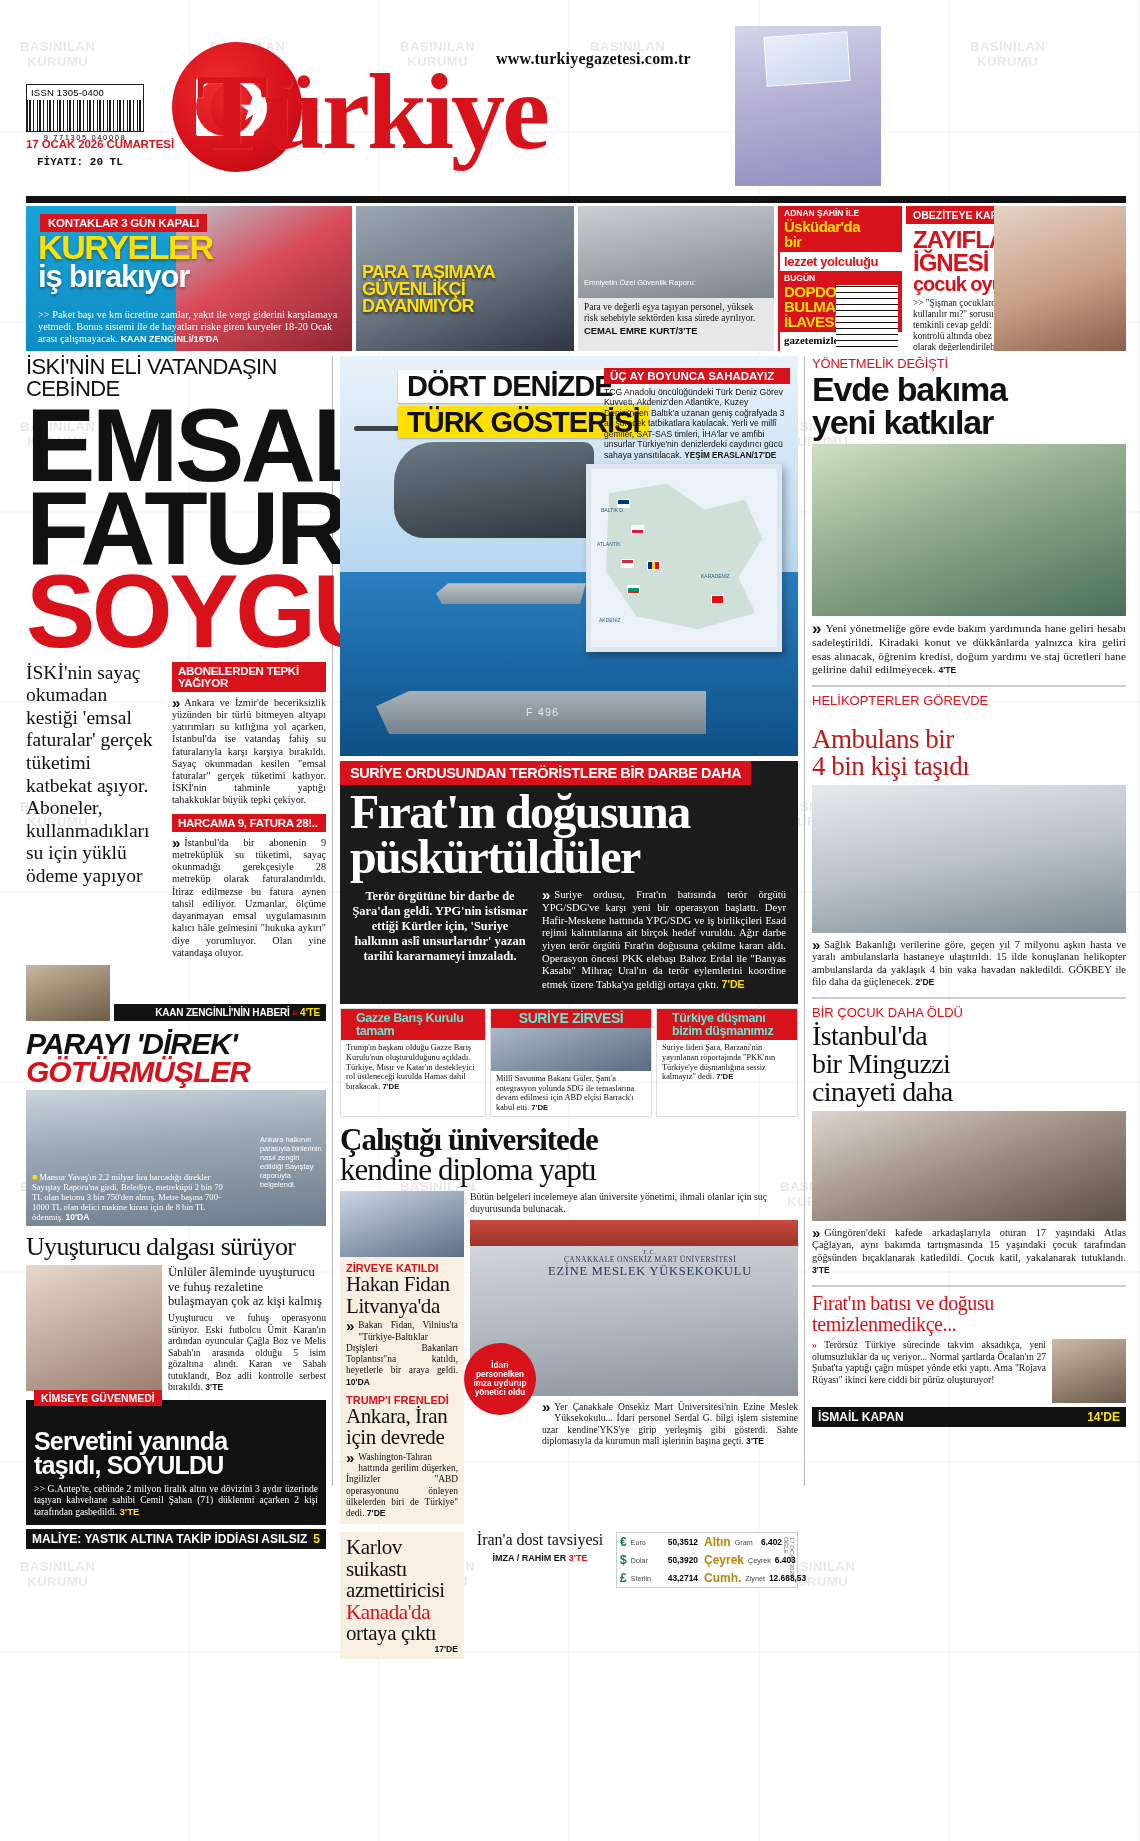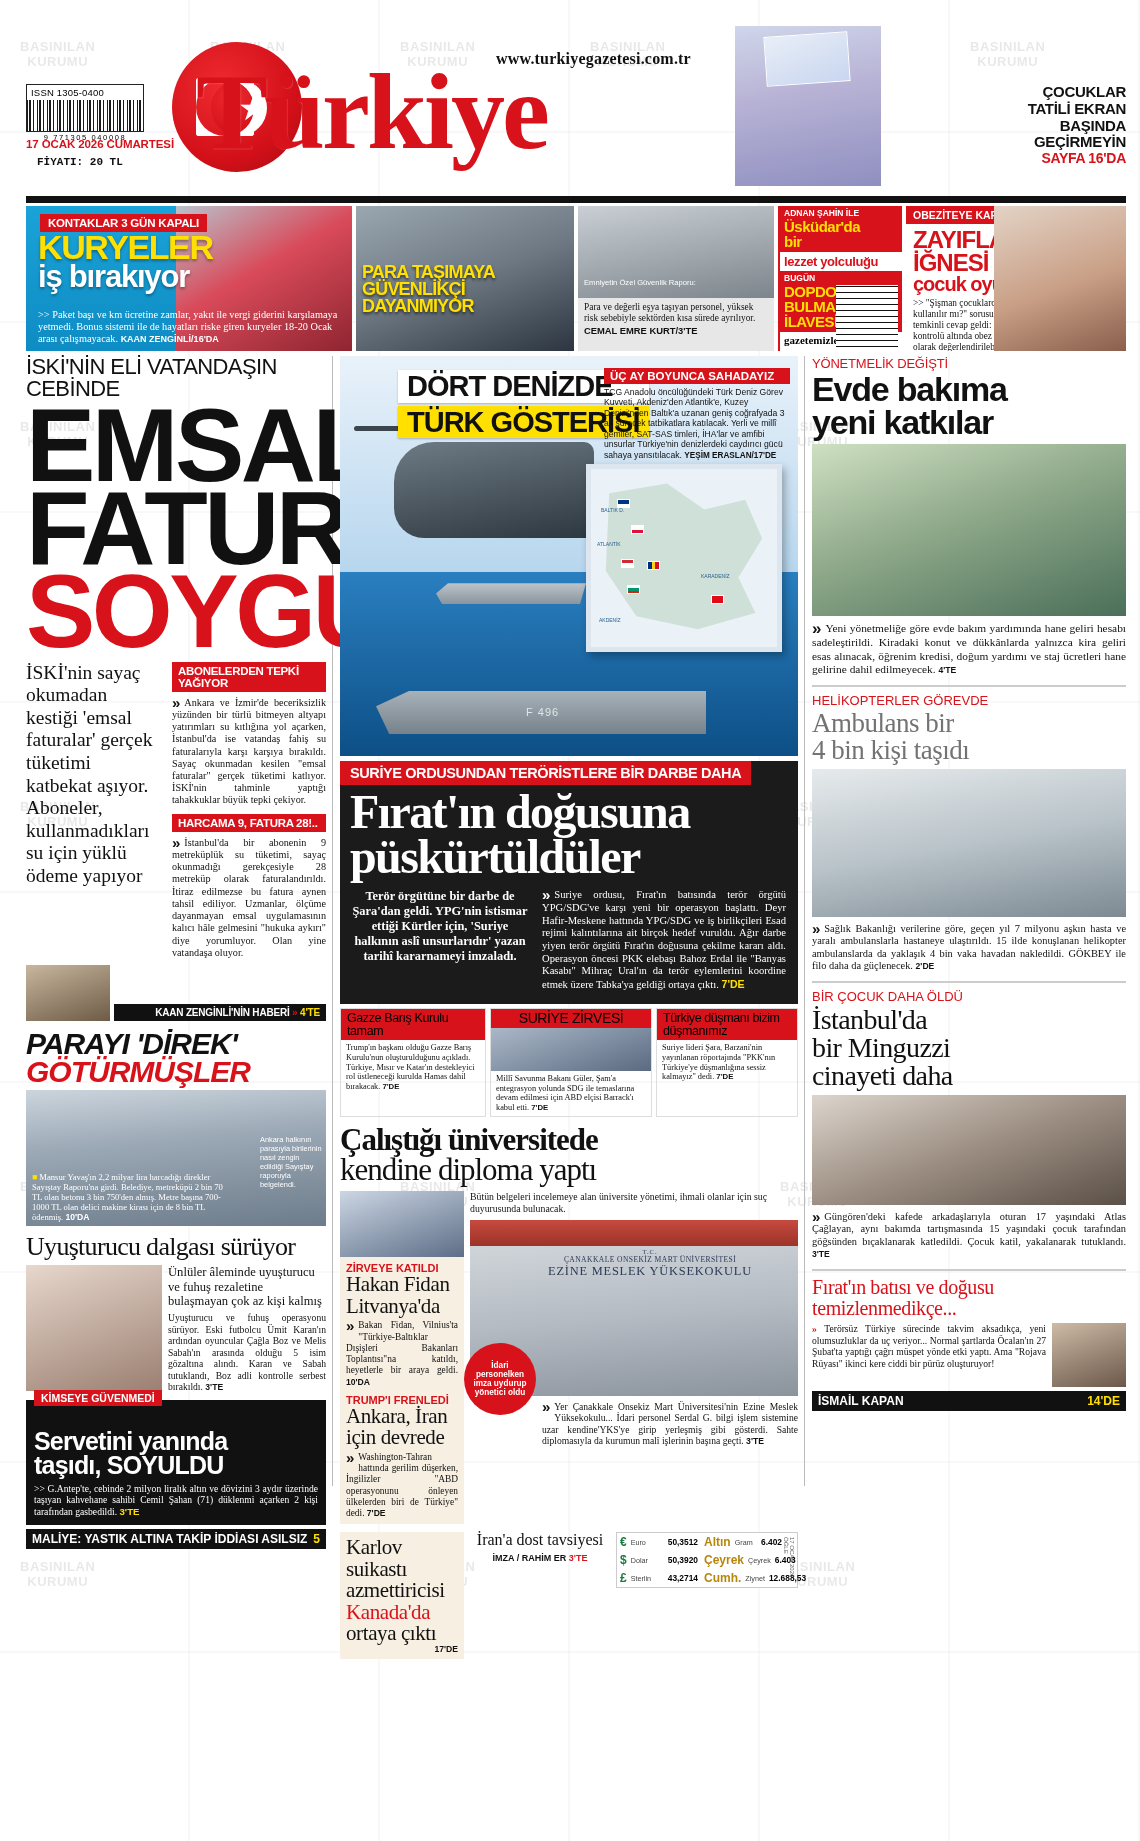--- a/index.html
+++ b/index.html
@@ -180,22 +180,22 @@
   .blackbox h2{ font-family:"Liberation Serif",serif; font-weight:bold; font-size:48px; line-height:0.94;
       letter-spacing:-1.6px; padding:4px 10px 0; }
   .blackbox .colsx{ display:flex; gap:14px; padding:10px 12px 12px;}
   .blackbox .cx1{ width:176px; font-family:"Liberation Serif",serif; font-weight:bold; font-size:12.4px;
       line-height:1.2; text-align:center;}
   .blackbox .cx2{ flex:1; font-family:"Liberation Serif",serif; font-size:10.6px; line-height:1.2;
       text-align:justify;}
 
   .trio{ display:flex; gap:4px; margin-top:4px; }
   .trio .cell{ position:relative; overflow:hidden; }
-  .trio .ttl{ background:#d8121a; color:#000000; font-family:"Liberation Sans",sans-serif; font-weight:normal;
-      font-size:12.5px; line-height:1.02; padding:3px 6px; letter-spacing:-0.4px;}
+  .trio .ttl{ background:#d8121a; color:#5eead4; font-family:"Liberation Sans",sans-serif; font-weight:bold;
+      font-size:12.5px; line-height:1.02; padding:3px 15px; letter-spacing:-0.4px;}
   .trio p{ font-family:"Liberation Serif",serif; font-size:8.3px; line-height:1.17; padding:3px 5px; color:#111;}
   .trio p b{ font-family:"Liberation Sans",sans-serif; font-size:7.8px;}
   .trio .photo{ height:62px; background:linear-gradient(160deg,#b9c6d6,#5b6b80);}
 
   .uni-h{ font-family:"Liberation Serif",serif; font-size:31px; line-height:0.98; letter-spacing:-1px; color:#111;}
   .uni-h b{ font-weight:bold; }
   .uni-h .thin{ font-weight:normal; }
 
   .beigebox{ background:#f6efe2; }
   .beigebox .k{ color:#d8121a; font-family:"Liberation Sans",sans-serif; font-weight:bold; font-size:11px;}
@@ -229,27 +229,20 @@
 
     <div class="flagcircle">
       <div class="crescent">
           <i></i>
         </div>
       <div style="position:absolute;left:66px;top:50px;color:#fff;font-size:34px;line-height:1;">★</div>
     </div>
     <div class="logo">Türkiye</div>
 
     <div class="kidphoto"></div>
-    <div class="promo">
-      <div>ÇOCUKLAR</div>
-      <div>TATİLİ EKRAN</div>
-      <div>BAŞINDA</div>
-      <div>GEÇİRMEYİN</div>
-      <div class="pg">SAYFA 16'DA</div>
-    </div>
   </div>
   <div class="rule-black"></div>
 
   <div class="strip">
 
     <div class="t1">
       <div class="ph"></div>
       <div class="kicker">KONTAKLAR 3 GÜN KAPALI</div>
       <h2>
         <span>KURYELER</span>
@@ -591,21 +584,21 @@
         <div style="margin-top:6px;height:172px;background:linear-gradient(160deg,#cfe0c2 0%,#8fa98a 45%,#4b6f59 100%);"></div>
         <div class="bodytxt" style="margin-top:6px;font-size:11.4px;">
           <span class="qm" style="font-size:17px;">»</span>
           <span>Yeni yönetmeliğe göre evde bakım yardımında hane geliri hesabı sadeleştirildi. Kiradaki konut ve dükkânlarda yalnızca kira geliri esas alınacak, öğrenim kredisi, doğum yardımı ve staj ücretleri hane gelirine dahil edilmeyecek.</span>
           <b class="ref">4'TE</b>
         </div>
       </div>
 
       <div style="border-top:2px solid #ccc;margin-top:8px;padding-top:6px;">
         <div style="color:#d8121a;font-family:'Liberation Sans',sans-serif;font-size:13px;">HELİKOPTERLER GÖREVDE</div>
-        <div style="font-family:'Liberation Serif',serif;font-size:27px;line-height:1.0;color:#737373;letter-spacing:-0.5px;margin-top:2px;">
+        <div style="font-family:'Liberation Serif',serif;font-size:27px;line-height:1.0;color:#b91c1c;letter-spacing:-0.5px;margin-top:18px;">
           <div>Ambulans bir</div>
           <div>4 bin kişi taşıdı</div>
         </div>
         <div style="margin-top:5px;height:148px;background:linear-gradient(170deg,#e6eaec 0%,#b9c3c9 50%,#7d8a93 100%);"></div>
         <div class="bodytxt" style="margin-top:6px;font-size:10.4px;">
           <span class="qm">»</span>
           <span>Sağlık Bakanlığı verilerine göre, geçen yıl 7 milyonu aşkın hasta ve yaralı ambulanslarla hastaneye ulaştırıldı. 15 ilde konuşlanan helikopter ambulanslarda da yaklaşık 4 bin vaka havadan nakledildi. GÖKBEY ile filo daha da güçlenecek.</span>
           <b class="ref">2'DE</b>
         </div>
       </div>

